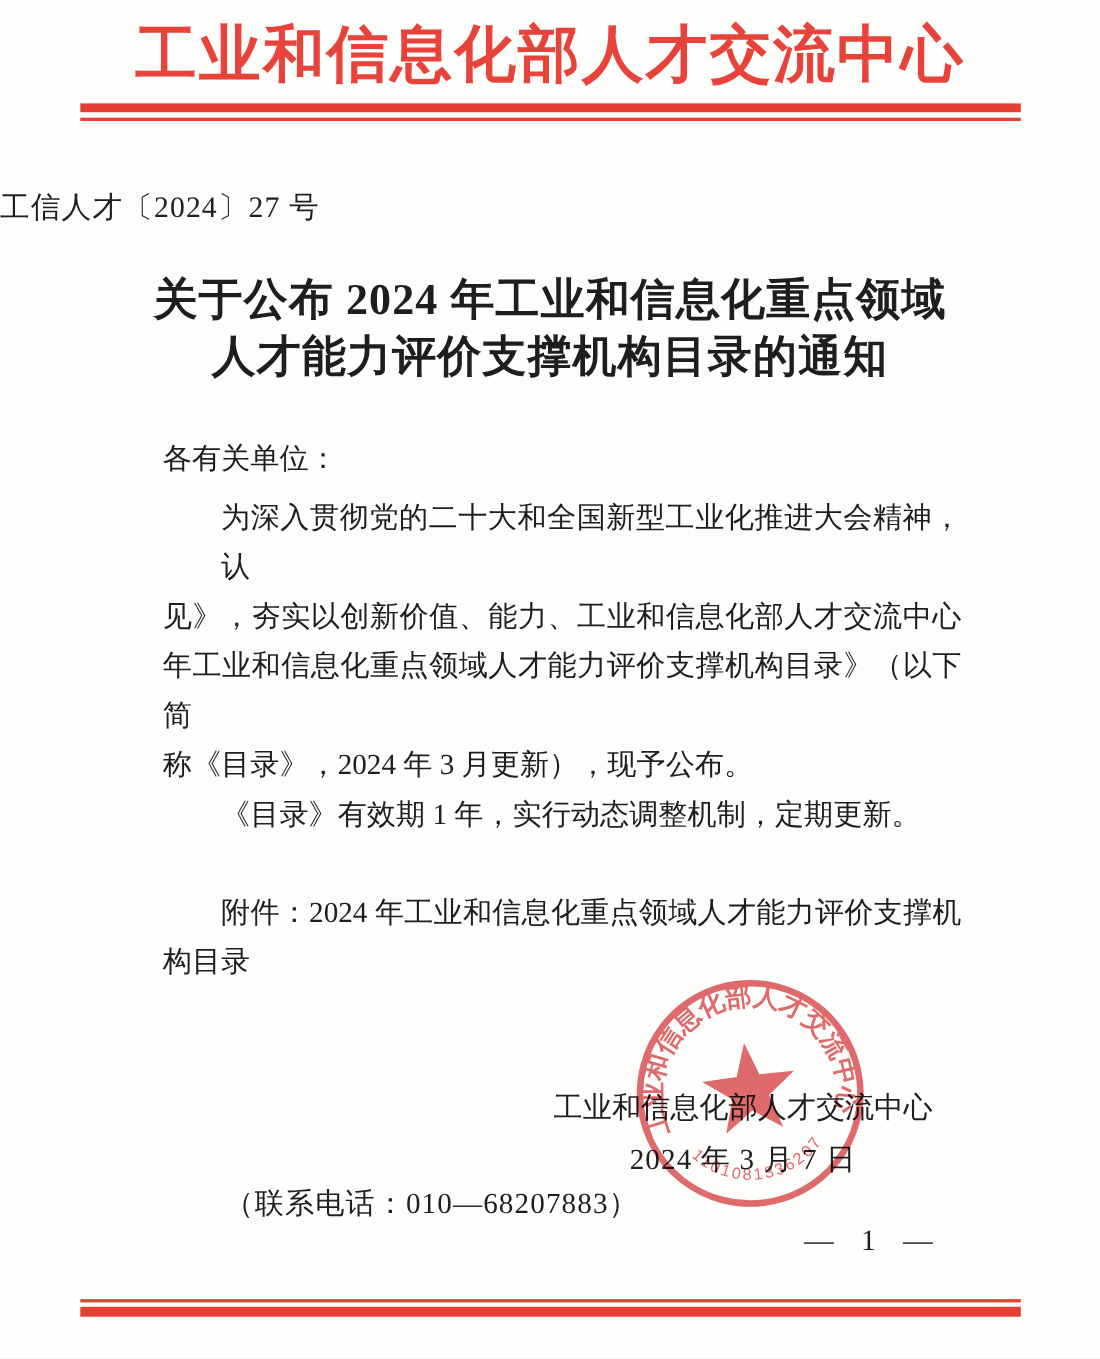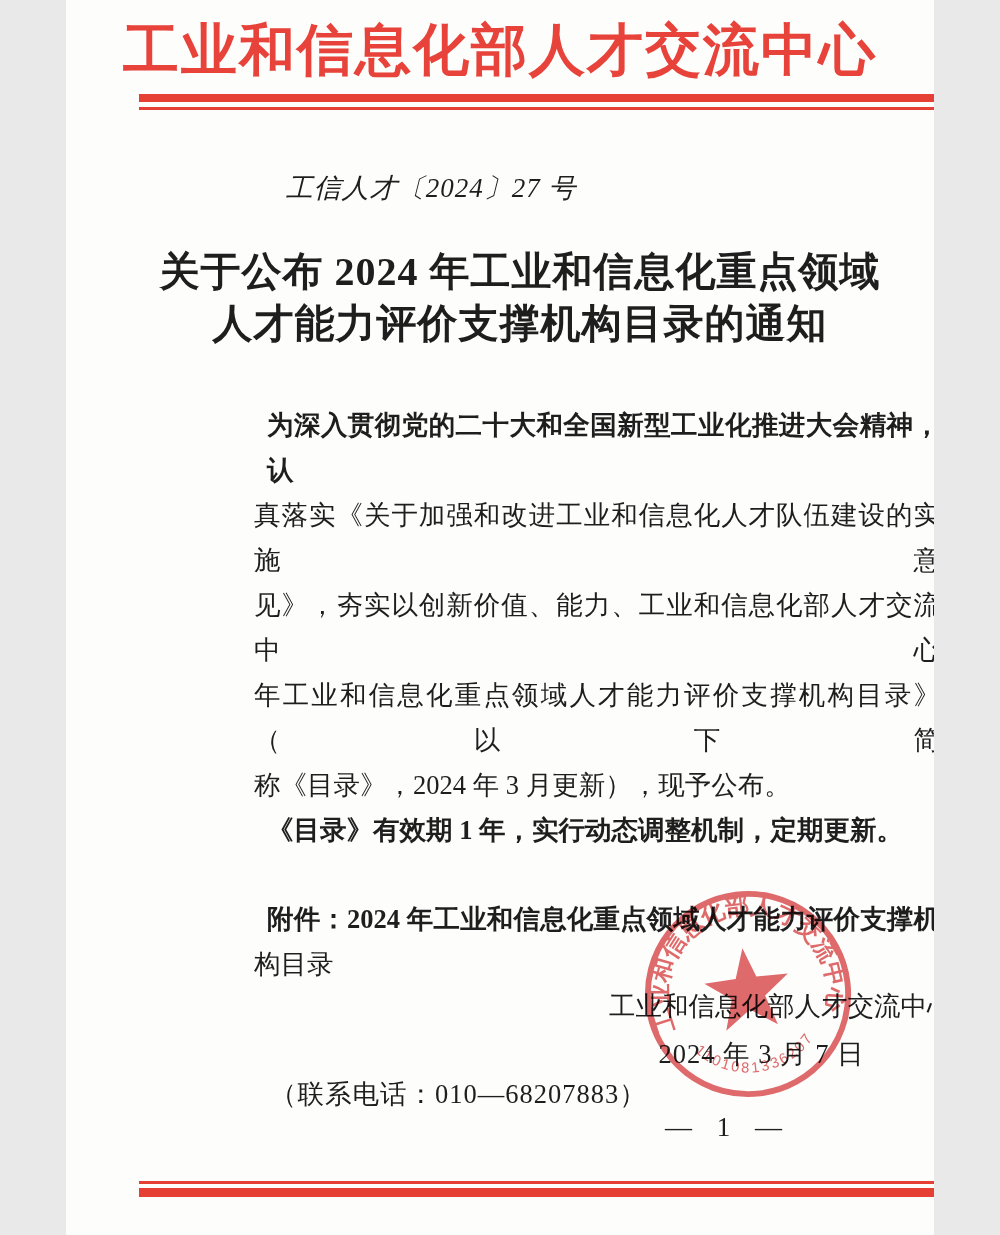--- a/index.html
+++ b/index.html
@@ -1,19 +1,19 @@
 <!DOCTYPE html>
 <html><head>
 <meta charset="utf-8">
 <style>
   * { margin: 0; padding: 0; box-sizing: border-box; }
   html, body { background: #e9e9e9; }
   .page {
     position: relative;
-    width: 868px;
+    width: 1000px;
     height: 1235px;
     margin: 0 auto;
     background: #fdfdfc;
     overflow: hidden;
     font-family: "Liberation Serif", "DejaVu Serif", serif;
     color: #1e1e1e;
   }
   
   .letterhead {
     position: absolute;
@@ -28,46 +28,45 @@
   }
   .rule { position: absolute; left: 73px; width: 855px; background: #e63f33; }
   .rule-top-thick { top: 94px; height: 8px; }
   .rule-top-thin  { top: 107px; height: 3px; }
   .rule-bottom-thin  { top: 1181px; height: 3px; }
   .rule-bottom-thick { top: 1188px; height: 9px; }
   
   .doc-number {
     position: absolute;
     top: 170px; left: 0; right: 138px;
-    text-align: center;
+    text-align: left;
     font-size: 27px;
     letter-spacing: 1px;
-    font-style: italic;
   }
   
   .notice-title {
     position: absolute;
     top: 246px; left: 0; right: 0;
     text-align: center;
     font-weight: bold;
     font-size: 40px;
     line-height: 52px;
     letter-spacing: 1px;
   }
   
   .body-text {
     position: absolute;
     top: 394px; left: 148px;
     width: 726px;
     font-size: 26.5px;
     line-height: 45px;
   }
-  .line { white-space: nowrap; padding-left: 40px; }
+  .line { white-space: nowrap; }
   .just { text-align: justify; text-align-last: justify; white-space: normal; }
-  .indent { padding-left: 2em; font-weight: bold; }
+  .indent { padding-left: 2em; }
   .para-first { margin-top: 9px; }
   .attachment { margin-top: 44px; }
   
   .signature {
     position: absolute;
     top: 984px; left: 503px;
     width: 345px;
     font-size: 26.5px;
     text-align: center;
     line-height: 45px;
@@ -107,23 +106,23 @@
   <div class="rule rule-top-thin"></div>
 
   <div class="doc-number">工信人才〔2024〕27 号</div>
 
   <div class="notice-title">
     <div class="line">关于公布 2024 年工业和信息化重点领域</div>
     <div class="line">人才能力评价支撑机构目录的通知</div>
   </div>
 
   <div class="body-text">
+    <div class="line">各有关单位：</div>
 
     <div class="line just indent para-first">为深入贯彻党的二十大和全国新型工业化推进大会精神，认</div>
-    <div class="line just">真落实《关于加强和改进工业和信息化人才队伍建设的实施意</div>
     <div class="line just">见》，夯实以创新价值、能力、工业和信息化部人才交流中心</div>
     <div class="line just">年工业和信息化重点领域人才能力评价支撑机构目录》（以下简</div>
     <div class="line">称《目录》，2024 年 3 月更新），现予公布。</div>
 
     <div class="line indent">《目录》有效期 1 年，实行动态调整机制，定期更新。</div>
 
     <div class="attachment">
       <div class="line just indent">附件：2024 年工业和信息化重点领域人才能力评价支撑机</div>
       <div class="line">构目录</div>
     </div>

